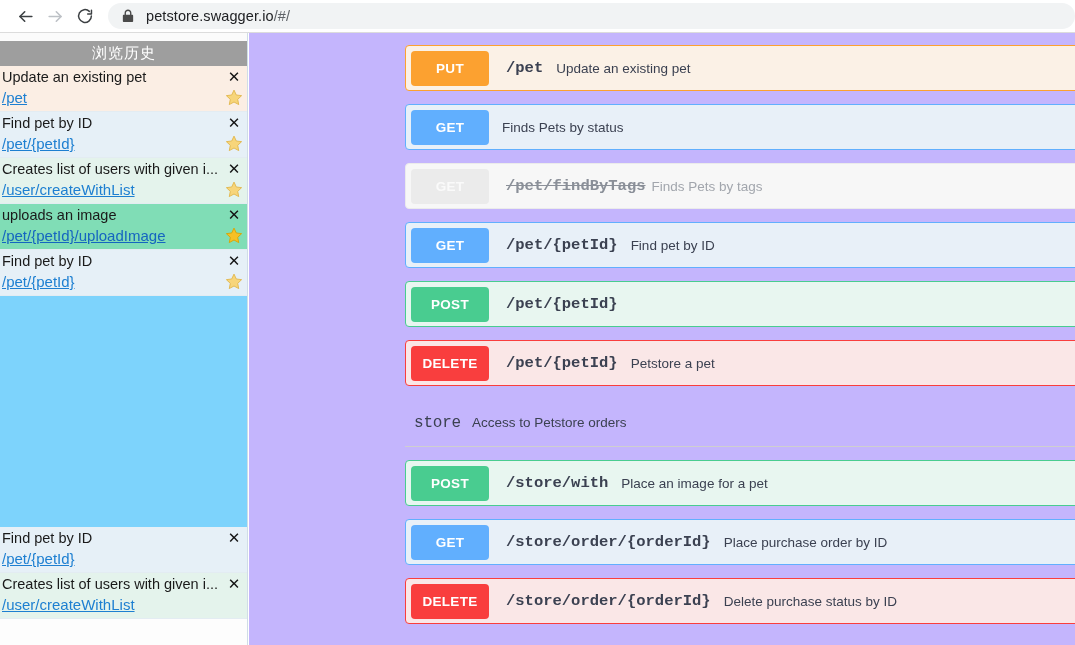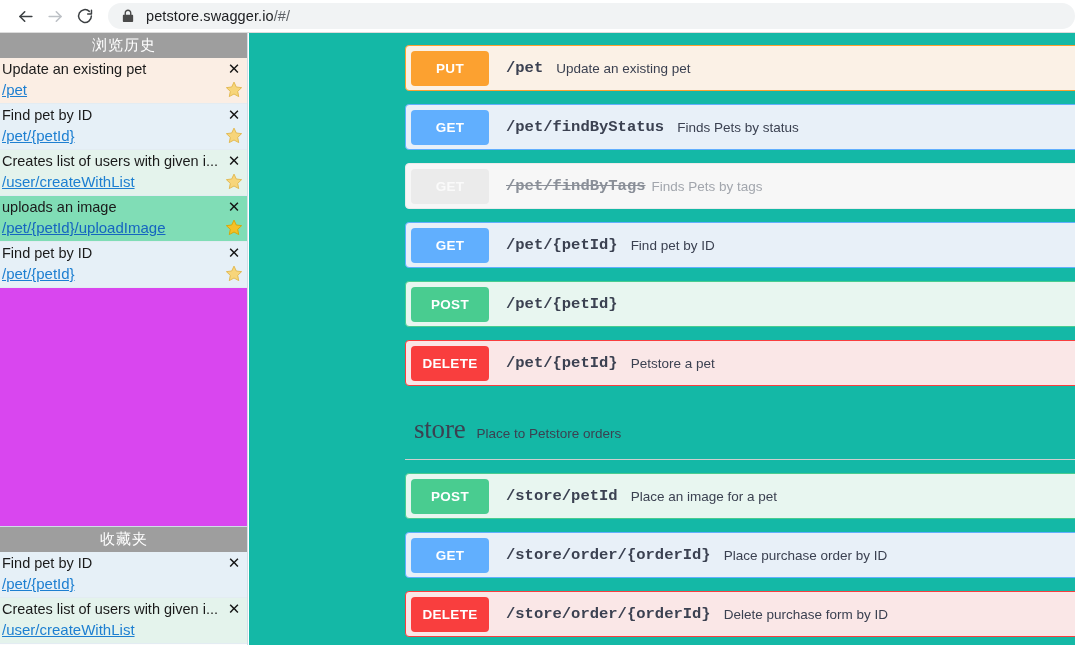--- a/index.html
+++ b/index.html
@@ -56,22 +56,22 @@
   .panel-header {
     height:25px;
     background:#9e9e9e;
     color:#ffffff;
     font-size:15px;
     display:flex; align-items:center; justify-content:center;
     letter-spacing:1px;
     font-family:"DejaVu Sans", sans-serif;
   }
   #history-panel {
-    position:absolute; left:0; top:0; width:248px; height:494px;
-    background:#d946ef;
+    position:absolute; left:0; top:8px; width:248px; height:494px;
+    background:#7dd3fc;
     border-bottom:1px solid #cfdde6;
   }
   #favorites-panel {
     position:absolute; left:0; top:494px; width:248px; height:118px;
     background:#fdfdfd;
   }
   .entry-list { }
   .entry {
     position:relative;
     padding:2px 26px 3px 2px;
@@ -113,21 +113,21 @@
     width:20px; height:20px;
     display:flex; align-items:center; justify-content:center;
     cursor:pointer;
   }
   .btn-star svg { display:block; }
 
   
   #main {
     position:absolute; left:249px; top:33px;
     width:826px; height:612px;
-    background:#14b8a6;
+    background:#c4b5fd;
     overflow:hidden;
   }
   #op-scroll { position:absolute; left:0; top:0; width:826px; }
 
   .op-row {
     position:relative;
     margin:0 0 0 156px;
     height:46px;
     display:flex; align-items:center;
     border-radius:4px;
@@ -177,23 +177,23 @@
     font-family:"Liberation Sans", sans-serif;
   }
   .op-row.deprecated .op-desc { color:#a2a6ad; text-decoration:none;margin-left:6px; }
 
   .tag-block { margin:0 0 0 156px; width:740px; }
   .tag-head {
     display:flex; align-items:baseline;
     padding:6px 0 0 9px;
   }
   .tag-name {
-    font-size:27px;
+    font-size:16px;
     color:#3b4151;
-    font-family:Liberation Serif, serif;
+    font-family:Liberation Mono, monospace;
     letter-spacing:-0.2px;
   }
   .tag-desc {
     margin-left:11px;
     font-size:13.5px;
     color:#3b4151;
     font-family:"Liberation Sans", sans-serif;
   }
   .tag-rule {
     height:1px; background:#cfcfcf;
@@ -267,42 +267,40 @@
           </div></div>
         <div class="entry m-get"><div class="entry-summary">Find pet by ID</div><a class="entry-path">/pet/{petId}</a><div class="btn-close">✕</div><div class="btn-star">
             <svg width="18" height="17" viewBox="0 0 24 23">
               <path d="M12 1.5l3.1 6.6 7.2.9-5.3 5 1.4 7.1L12 17.6 5.6 21.1 7 14 1.7 9l7.2-.9z" fill="#f7d57a" stroke="#e0b64a" stroke-width="1.2" stroke-linejoin="round"></path>
             </svg>
           </div></div>
       </div>
   </div>
 
   <div id="favorites-panel">
-    <div class="panel-header">收藏夹</div>
     <div class="entry-list" id="favorites-list">
         <div class="entry m-get"><div class="entry-summary">Find pet by ID</div><a class="entry-path">/pet/{petId}</a><div class="btn-close">✕</div></div>
         <div class="entry m-post"><div class="entry-summary">Creates list of users with given i...</div><a class="entry-path">/user/createWithList</a><div class="btn-close">✕</div></div>
       </div>
   </div>
 
 </div>
 
 <div id="main">
   <div id="op-scroll">
     <div class="op-gap-sm"></div>
     <div id="ops-top">
         <div class="op-row put">
           <div class="method-badge put">PUT</div>
           <div class="op-path">/pet</div>
           <div class="op-desc">Update an existing pet</div>
         </div>
         <div class="op-gap"></div>
         <div class="op-row get">
           <div class="method-badge get">GET</div>
-          <div class="op-path">/pet/findByStatus</div>
           <div class="op-desc">Finds Pets by status</div>
         </div>
         <div class="op-gap"></div>
         <div class="op-row get deprecated">
           <div class="method-badge deprecated">GET</div>
           <div class="op-path">/pet/findByTags</div>
           <div class="op-desc">Finds Pets by tags</div>
         </div>
         <div class="op-gap"></div>
         <div class="op-row get">
@@ -319,38 +317,38 @@
         <div class="op-row delete">
           <div class="method-badge delete">DELETE</div>
           <div class="op-path">/pet/{petId}</div>
           <div class="op-desc">Petstore a pet</div>
         </div>
       </div>
     <div style="height:22px"></div>
     <div class="tag-block">
       <div class="tag-head">
         <span class="tag-name">store</span>
-        <span class="tag-desc">Place to Petstore orders</span>
+        <span class="tag-desc">Access to Petstore orders</span>
       </div>
       <div class="tag-rule"></div>
     </div>
     <div style="height:13px"></div>
     <div id="ops-store">
         <div class="op-row post">
           <div class="method-badge post">POST</div>
-          <div class="op-path">/store/petId</div>
+          <div class="op-path">/store/with</div>
           <div class="op-desc">Place an image for a pet</div>
         </div>
         <div class="op-gap"></div>
         <div class="op-row get">
           <div class="method-badge get">GET</div>
           <div class="op-path">/store/order/{orderId}</div>
           <div class="op-desc">Place purchase order by ID</div>
         </div>
         <div class="op-gap"></div>
         <div class="op-row delete">
           <div class="method-badge delete">DELETE</div>
           <div class="op-path">/store/order/{orderId}</div>
-          <div class="op-desc">Delete purchase form by ID</div>
+          <div class="op-desc">Delete purchase status by ID</div>
         </div>
       </div>
   </div>
 </div>
 
 </body></html>

